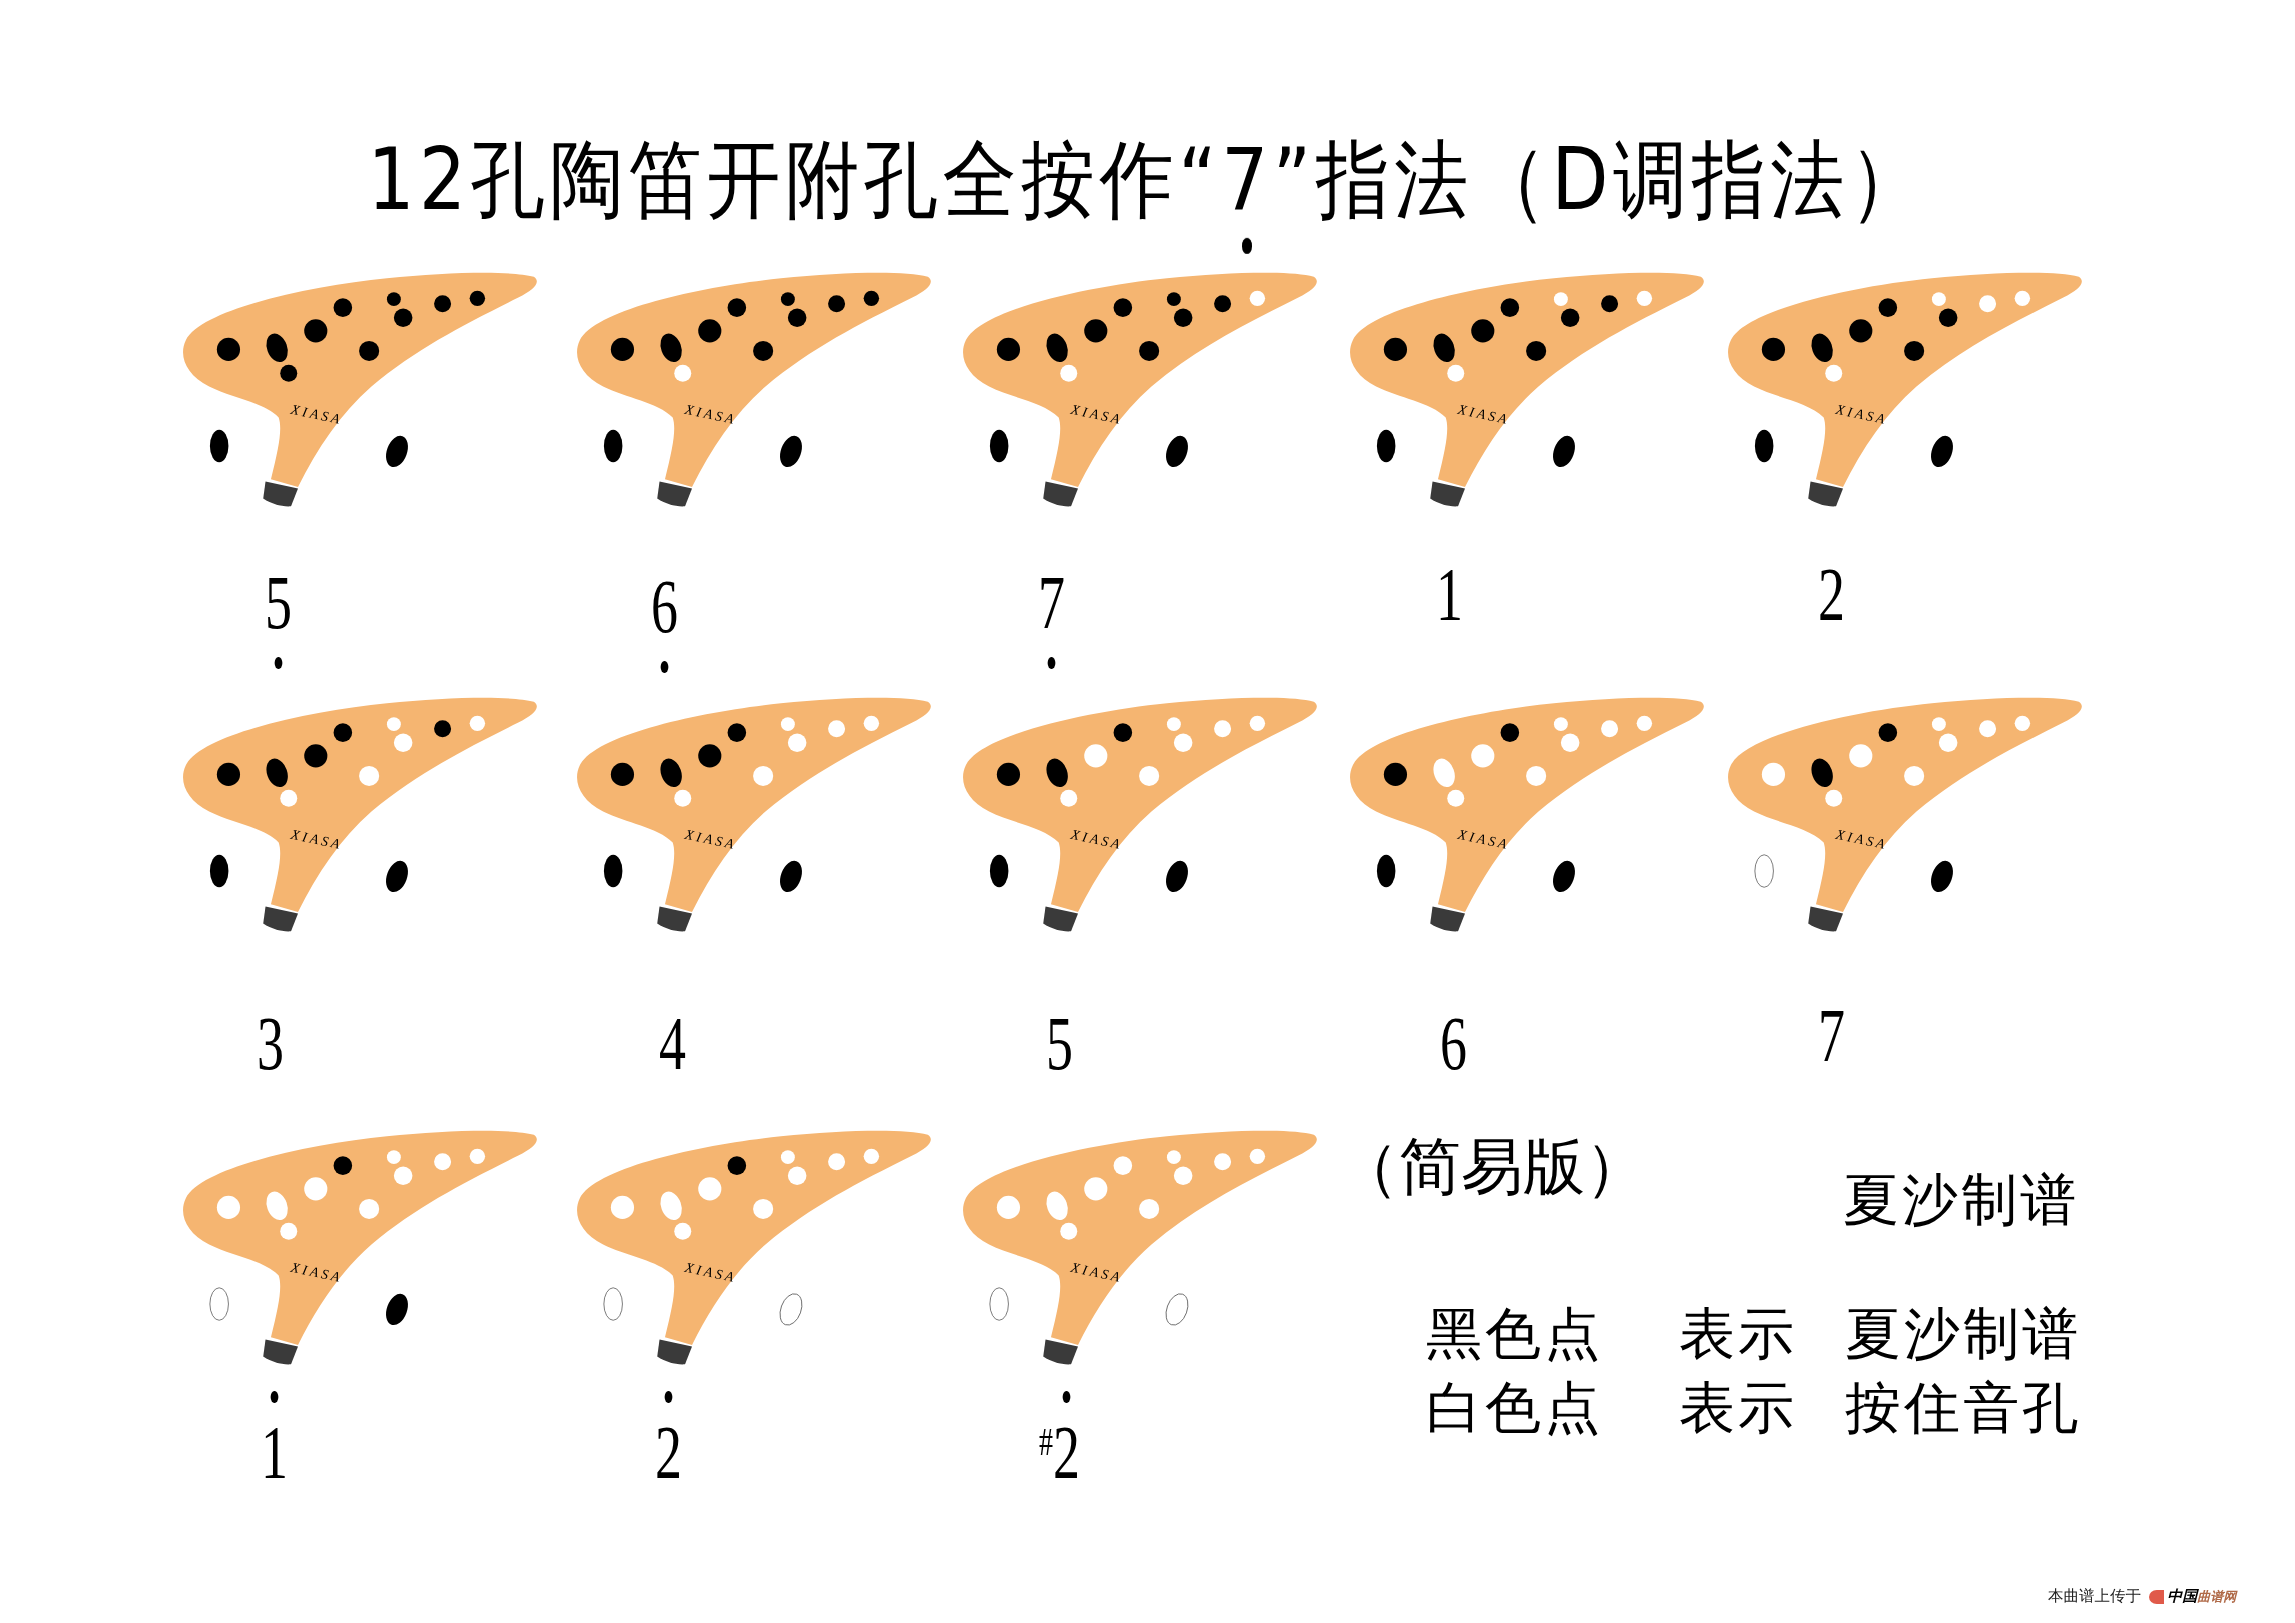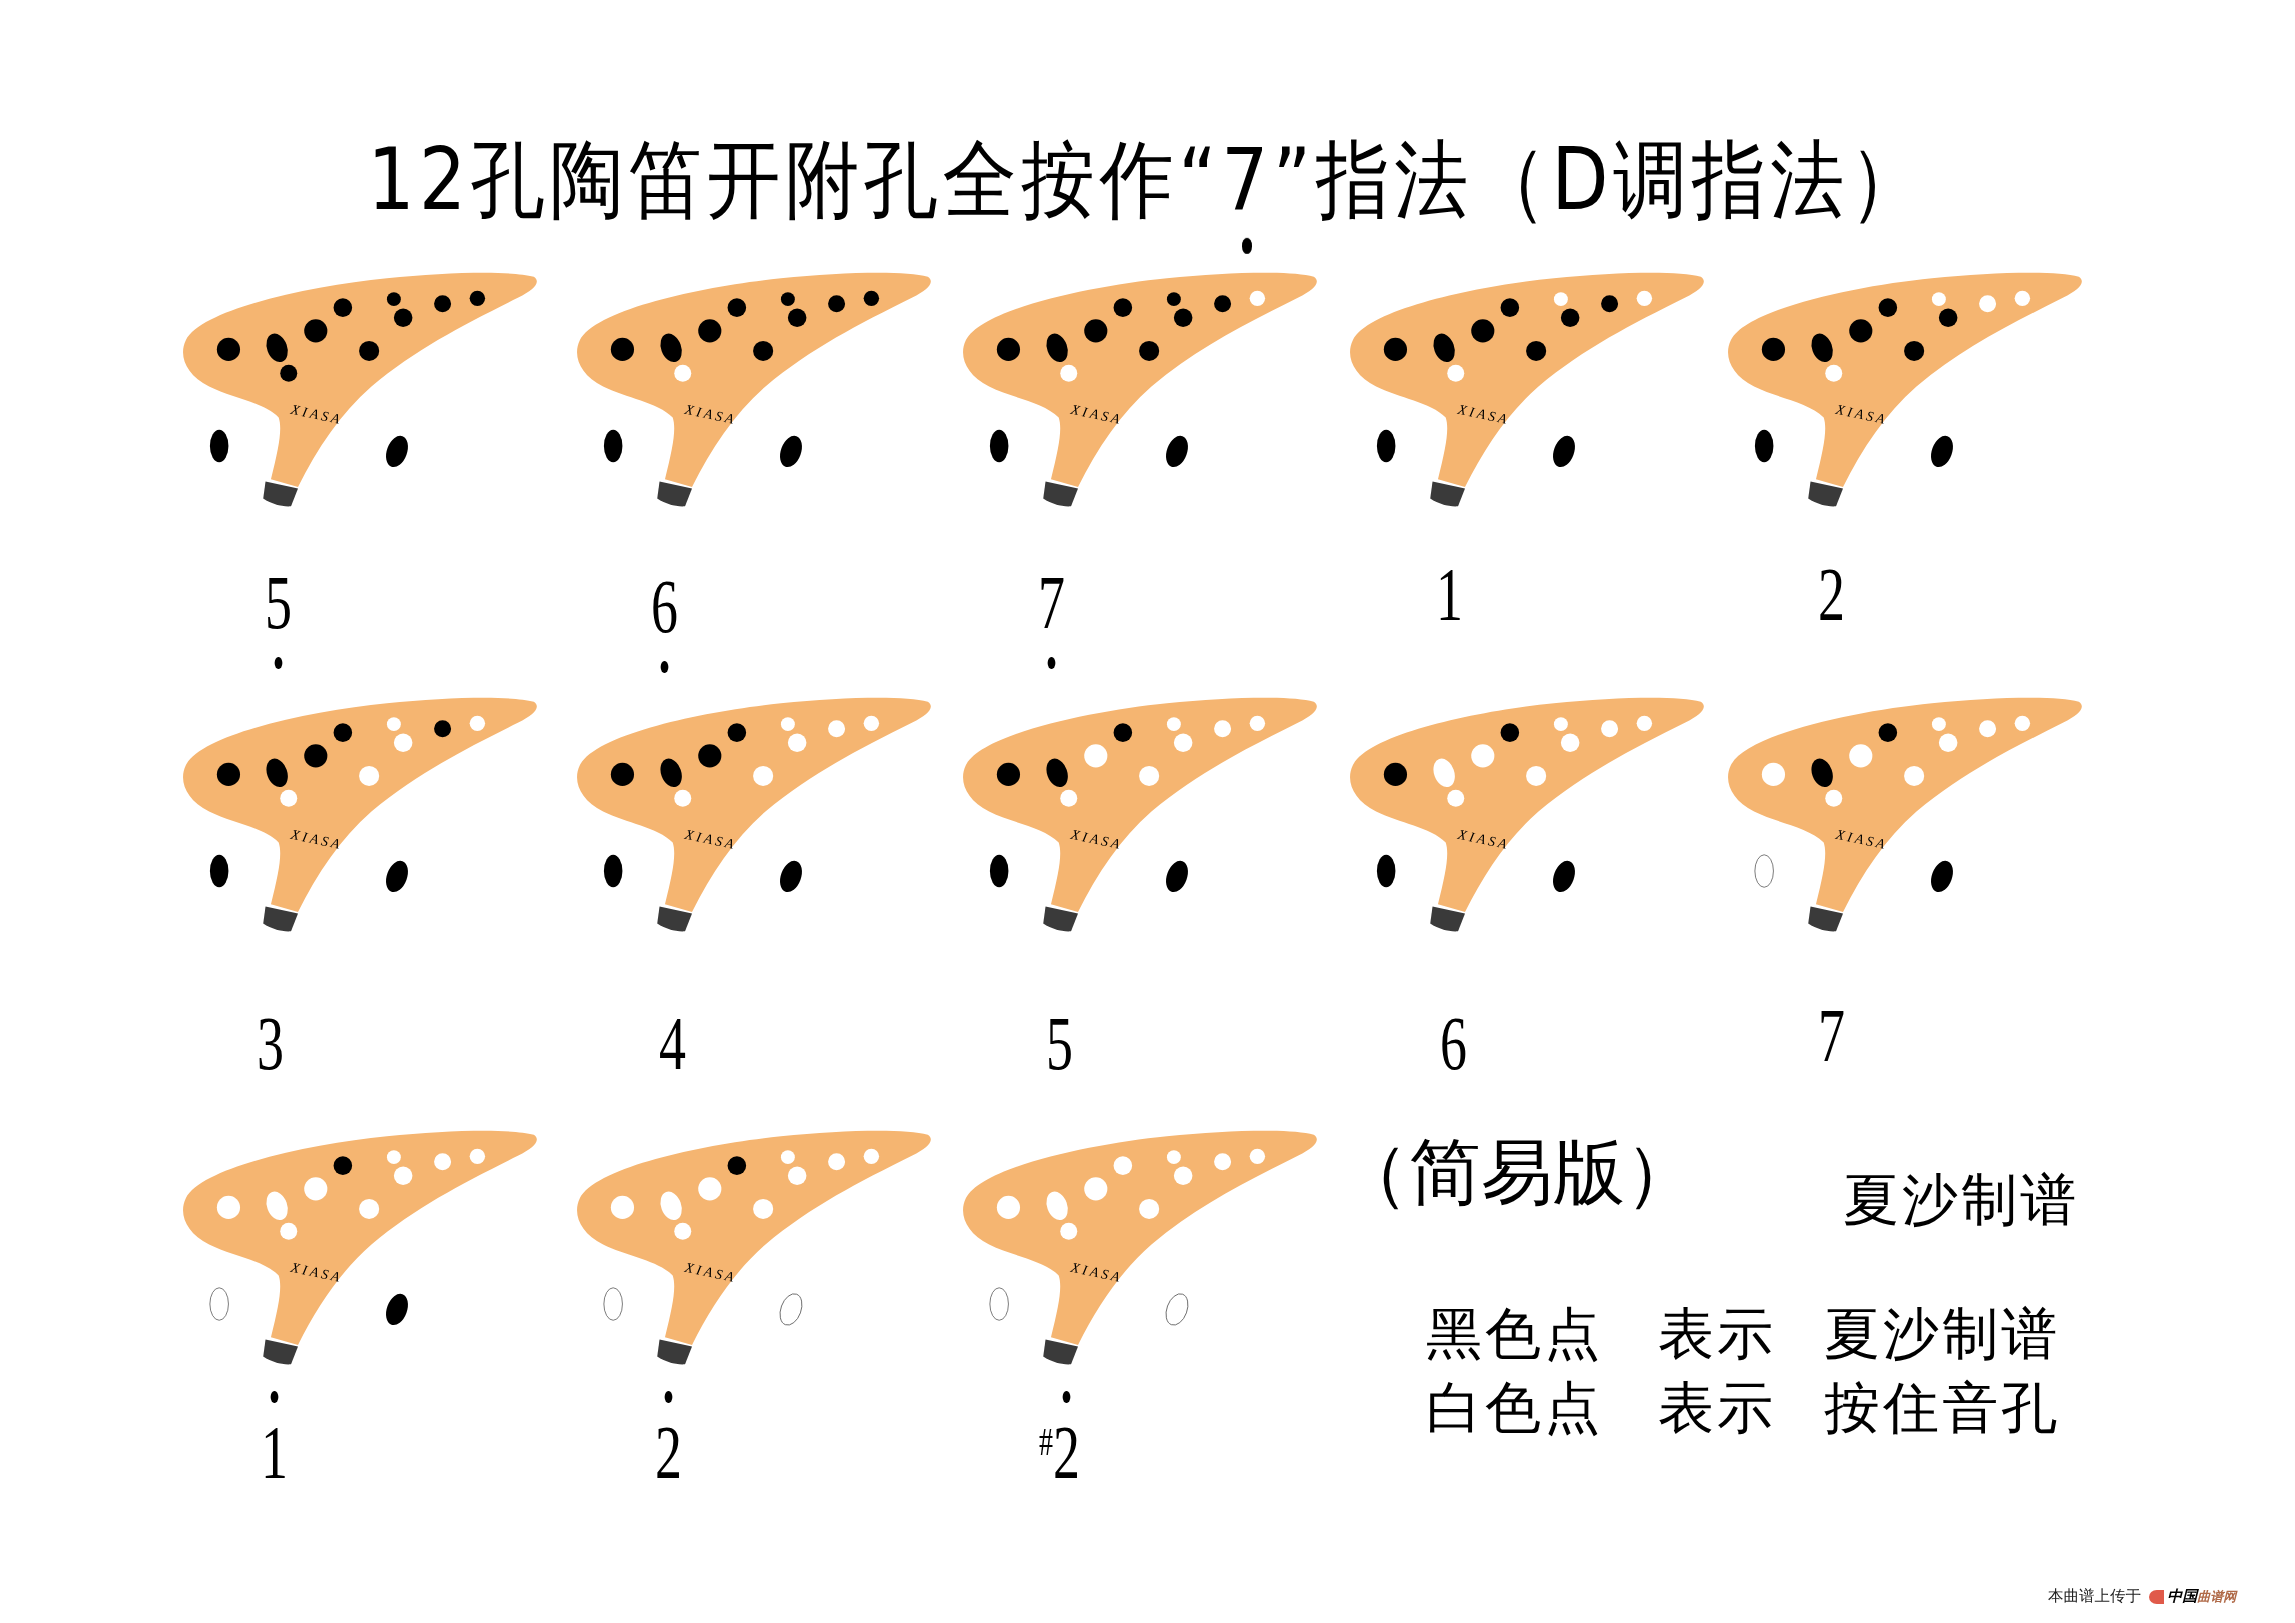--- a/index.html
+++ b/index.html
@@ -16,27 +16,27 @@
   .note { position: absolute; width: 155px; text-align: center;
           font-family: "Liberation Serif", "DejaVu Serif", serif; font-size: 77px; line-height: 1;
           transform: scaleX(0.7); }
   .note .digit { position: relative; display: inline-block; }
   .note .dot { position: absolute; left: 50%; width: 10.8px; height: 12.4px; margin-left: -5.4px;
                background: #000; border-radius: 50%; }
   .note .dot.below { bottom: -28px; }
   .note .dot.above { top: -23px; }
   .note .sharp { font-size: 40px; vertical-align: 23px; }
   .simple { position: absolute; left: 1337px; top: 1125px; font-family: "DejaVu Sans", sans-serif;
-            font-size: 72px; white-space: nowrap; }
+            font-size: 62px; white-space: nowrap; }
   .author { position: absolute; left: 1843px; top: 1163px; font-family: "DejaVu Sans", sans-serif;
             font-size: 56px; letter-spacing: 3.1px; white-space: nowrap; text-align: right; }
   .legend { position: absolute; left: 1426px; font-family: "DejaVu Sans", sans-serif;
             font-size: 56px; white-space: nowrap; letter-spacing: 3.1px; }
   .legend span { display: inline-block; }
-  .legend .c1 { width: 232px; margin-top: 22px; } .legend .c2 { width: 166px; }
+  .legend .c1 { width: 232px; margin-top: 22px; } .legend .c2 { width: 166px; margin-left: 21px; }
   .footer { position: absolute; left: 2048px; top: 1586px; font-family: "DejaVu Sans", sans-serif;
             font-size: 15.5px; white-space: nowrap; color: #222; }
   .footer .logo-mark { display: inline-block; width: 15.5px; height: 14px; background: #e05a4a;
             border-radius: 50% 0 0 50%; vertical-align: middle; margin: 0 3.1px 0 7.7px; }
   .footer .brand1 { font-weight: bold; font-style: italic; color: #000; font-size: 15px; }
   .footer .brand2 { font-weight: bold; font-style: italic; color: #b06a48; font-size: 13px; }
 </style>
 </head>
 <body>
 

